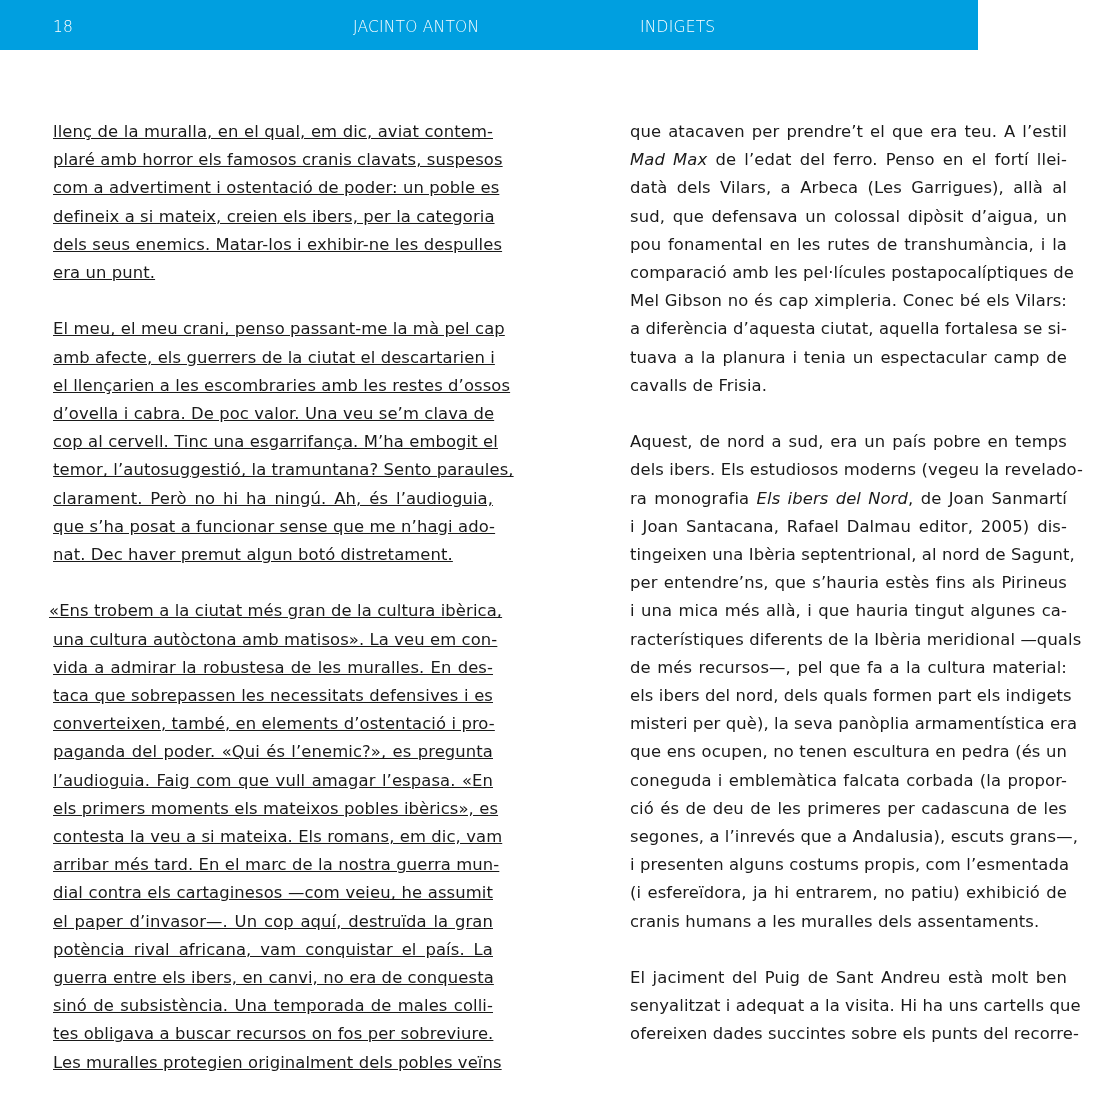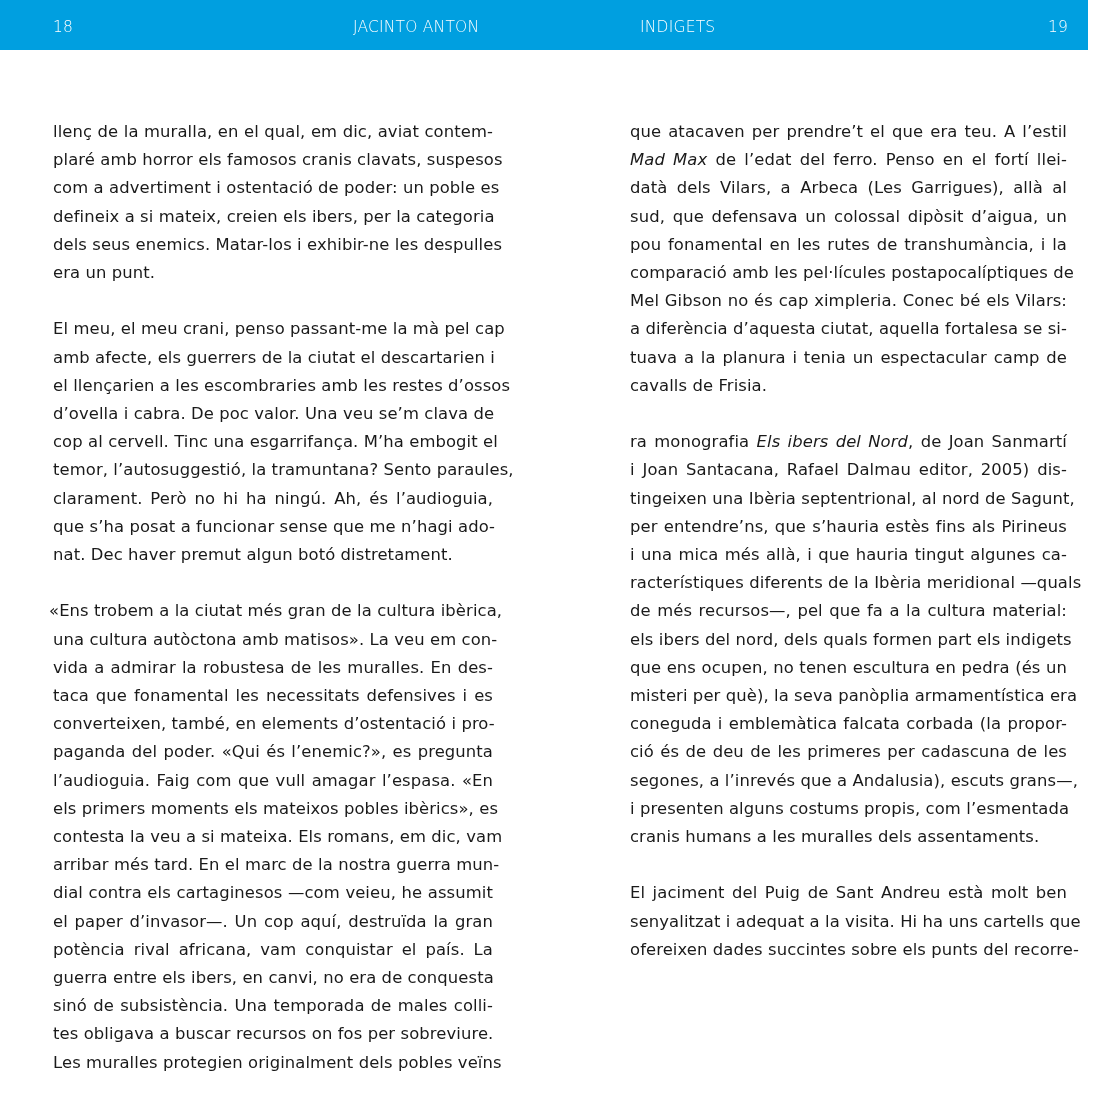--- a/index.html
+++ b/index.html
@@ -1,35 +1,35 @@
 <!DOCTYPE html>
 <html><head>
 <meta charset="utf-8">
 <style>
   html, body { margin: 0; padding: 0; }
   body {
     width: 1120px; height: 1120px; background: #ffffff; position: relative; overflow: hidden;
     font-family: "DejaVu Sans", sans-serif; color: #1a1a1a;
   }
   .topbar {
-    position: absolute; left: 0; top: 0; width: 1088px; height: 50px;
+    position: absolute; left: 0; top: 0; width: 978px; height: 50px;
     background: #009fe0;
     color: #ffffff; font-size: 15.5px; letter-spacing: 0.2px;
   }
   .topbar span { position: absolute; top: 17px; line-height: 20px; font-weight: 300; }
   .pg-left { left: 53px; }
   .author { left: 353px; }
   .chapter { left: 640px; }
   .pg-right { left: 1048px; }
 
   .col {
     position: absolute; top: 118px;
     font-size: 16.4px; line-height: 28.2px; letter-spacing: 0.1px;
   }
-  .col-left { left: 53px; width: 440px; }
+  .col-left { left: 53px; width: 440px; text-decoration: underline; }
   .col-right { left: 630px; width: 437px; }
   .col p { margin: 0 0 28.2px 0; text-align: justify; }
   .col p .ln { display: block; text-align: justify; text-align-last: justify; white-space: nowrap; }
   .col p .ln.last { text-align-last: left; }
   .col p .ln.indent-q { margin-left: -4px; }
   em { }
 </style>
 </head>
 <body>
 
@@ -57,21 +57,21 @@
       <span class="ln">cop al cervell. Tinc una esgarrifança. M’ha embogit el</span>
       <span class="ln">temor, l’autosuggestió, la tramuntana? Sento paraules,</span>
       <span class="ln">clarament. Però no hi ha ningú. Ah, és l’audioguia,</span>
       <span class="ln">que s’ha posat a funcionar sense que me n’hagi ado-</span>
       <span class="ln last">nat. Dec haver premut algun botó distretament.</span>
     </p>
     <p>
       <span class="ln indent-q">«Ens trobem a la ciutat més gran de la cultura ibèrica,</span>
       <span class="ln">una cultura autòctona amb matisos». La veu em con-</span>
       <span class="ln">vida a admirar la robustesa de les muralles. En des-</span>
-      <span class="ln">taca que fonamental les necessitats defensives i es</span>
+      <span class="ln">taca que sobrepassen les necessitats defensives i es</span>
       <span class="ln">converteixen, també, en elements d’ostentació i pro-</span>
       <span class="ln">paganda del poder. «Qui és l’enemic?», es pregunta</span>
       <span class="ln">l’audioguia. Faig com que vull amagar l’espasa. «En</span>
       <span class="ln">els primers moments els mateixos pobles ibèrics», es</span>
       <span class="ln">contesta la veu a si mateixa. Els romans, em dic, vam</span>
       <span class="ln">arribar més tard. En el marc de la nostra guerra mun-</span>
       <span class="ln">dial contra els cartaginesos —com veieu, he assumit</span>
       <span class="ln">el paper d’invasor—. Un cop aquí, destruïda la gran</span>
       <span class="ln">potència rival africana, vam conquistar el país. La</span>
       <span class="ln">guerra entre els ibers, en canvi, no era de conquesta</span>
@@ -87,34 +87,37 @@
       <span class="ln">datà dels Vilars, a Arbeca (Les Garrigues), allà al</span>
       <span class="ln">sud, que defensava un colossal dipòsit d’aigua, un</span>
       <span class="ln">pou fonamental en les rutes de transhumància, i la</span>
       <span class="ln">comparació amb les pel·lícules postapocalíptiques de</span>
       <span class="ln">Mel Gibson no és cap ximpleria. Conec bé els Vilars:</span>
       <span class="ln">a diferència d’aquesta ciutat, aquella fortalesa se si-</span>
       <span class="ln">tuava a la planura i tenia un espectacular camp de</span>
       <span class="ln last">cavalls de Frisia.</span>
     </p>
     <p>
+      <span class="ln">Aquest, de nord a sud, era un país pobre en temps</span>
+      <span class="ln">dels ibers. Els estudiosos moderns (vegeu la revelado-</span>
       <span class="ln">ra monografia <em>Els ibers del Nord</em>, de Joan Sanmartí</span>
       <span class="ln">i Joan Santacana, Rafael Dalmau editor, 2005) dis-</span>
       <span class="ln">tingeixen una Ibèria septentrional, al nord de Sagunt,</span>
       <span class="ln">per entendre’ns, que s’hauria estès fins als Pirineus</span>
       <span class="ln">i una mica més allà, i que hauria tingut algunes ca-</span>
       <span class="ln">racterístiques diferents de la Ibèria meridional —quals</span>
       <span class="ln">de més recursos—, pel que fa a la cultura material:</span>
       <span class="ln">els ibers del nord, dels quals formen part els indigets</span>
+      <span class="ln">misteri per què), la seva panòplia armamentística era</span>
       <span class="ln">que ens ocupen, no tenen escultura en pedra (és un</span>
-      <span class="ln">misteri per què), la seva panòplia armamentística era</span>
       <span class="ln">coneguda i emblemàtica falcata corbada (la propor-</span>
       <span class="ln">ció és de deu de les primeres per cadascuna de les</span>
       <span class="ln">segones, a l’inrevés que a Andalusia), escuts grans—,</span>
       <span class="ln">i presenten alguns costums propis, com l’esmentada</span>
+      <span class="ln">(i esfereïdora, ja hi entrarem, no patiu) exhibició de</span>
       <span class="ln last">cranis humans a les muralles dels assentaments.</span>
     </p>
     <p>
       <span class="ln">El jaciment del Puig de Sant Andreu està molt ben</span>
       <span class="ln">senyalitzat i adequat a la visita. Hi ha uns cartells que</span>
       <span class="ln">ofereixen dades succintes sobre els punts del recorre-</span>
     </p>
   </div>
 
 </body></html>

